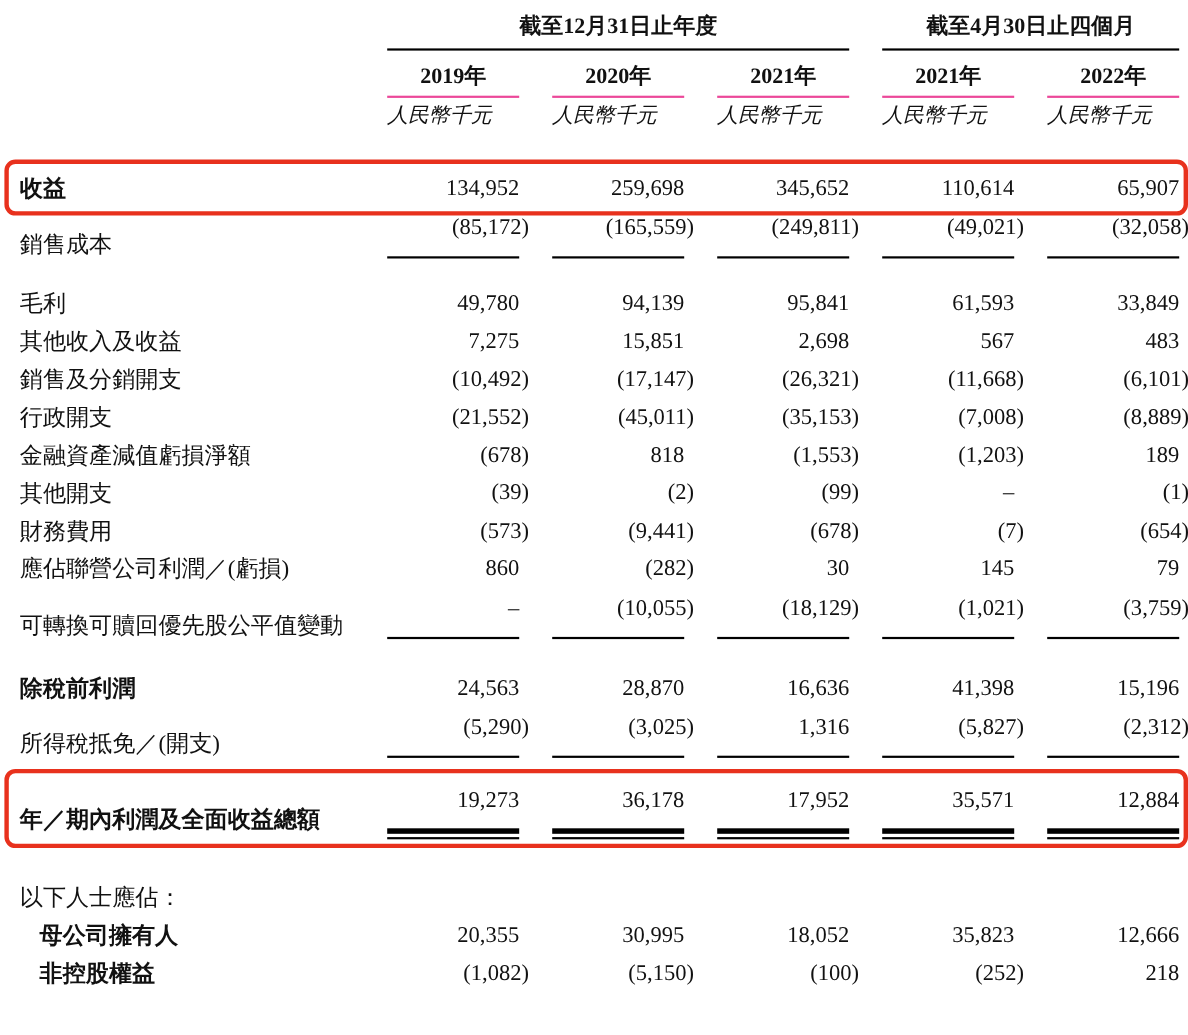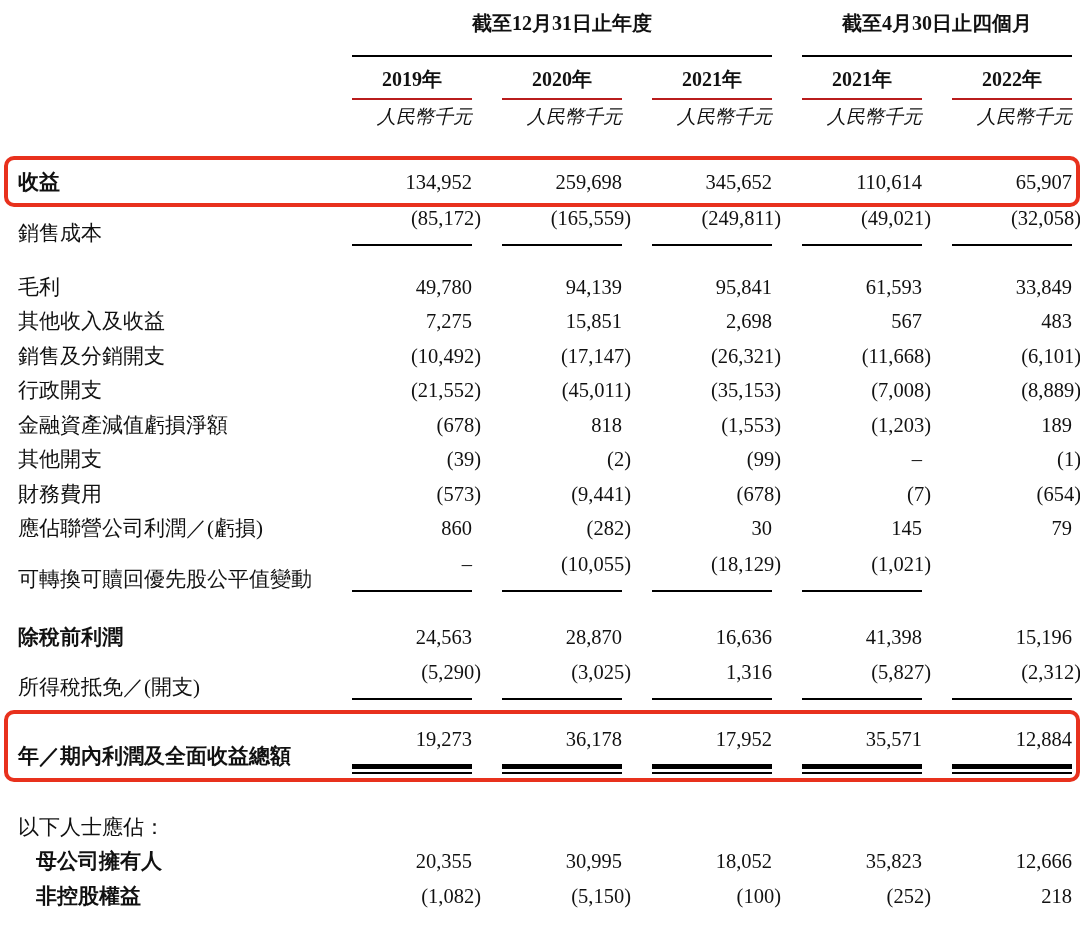--- a/index.html
+++ b/index.html
@@ -17,30 +17,30 @@
   .grid-row {
     display:grid;
     grid-template-columns:316px 120px 120px 120px 120px 120px;
     column-gap:30px;
     align-items:end;
   }
 
   
   .h-group {
     font-weight:bold; text-align:center; font-size:20px;
-    padding-bottom:18px; border-bottom:2px solid #000;
+    padding-bottom:7px; border-bottom:2px solid #000;
   }
   .g1 { grid-column:2 / span 3; }
   .g2 { grid-column:5 / span 2; }
   .h-year {
     font-weight:bold; text-align:center; font-size:20px;
-    padding:9px 0 5px 0; border-bottom:2px solid #b91c1c;
+    padding:9px 0 5px 0; border-bottom:2px solid #ec4899;
   }
   .h-unit {
-    font-style:italic; text-align:right; font-size:19px;
+    font-style:italic; text-align:left; font-size:19px;
     padding-top:5px; line-height:24px;
   }
 
   
   .section { }
   .section:nth-of-type(1) { margin-top:36px; }
   .section:nth-of-type(2) { margin-top:22px; }
   .section:nth-of-type(3) { margin-top:26px; }
   .section:nth-of-type(4) { margin-top:20px; }
   .section:nth-of-type(5) { margin-top:36px; }
@@ -189,20 +189,21 @@
           <div class="cell"><span class="val">30</span></div>
           <div class="cell"><span class="val">145</span></div>
           <div class="cell"><span class="val">79</span></div>
         </div>
         <div class="grid-row row">
           <div class="label">可轉換可贖回優先股公平值變動</div>
           <div class="cell rs"><span class="val">–</span></div>
           <div class="cell rs"><span class="val hang">(10,055)</span></div>
           <div class="cell rs"><span class="val hang">(18,129)</span></div>
           <div class="cell rs"><span class="val hang">(1,021)</span></div>
+          <div class="cell rs"><span class="val hang">(3,759)</span></div>
         </div>
       </div>
       <div class="section">
         <div class="grid-row row">
           <div class="label b">除稅前利潤</div>
           <div class="cell"><span class="val">24,563</span></div>
           <div class="cell"><span class="val">28,870</span></div>
           <div class="cell"><span class="val">16,636</span></div>
           <div class="cell"><span class="val">41,398</span></div>
           <div class="cell"><span class="val">15,196</span></div>

